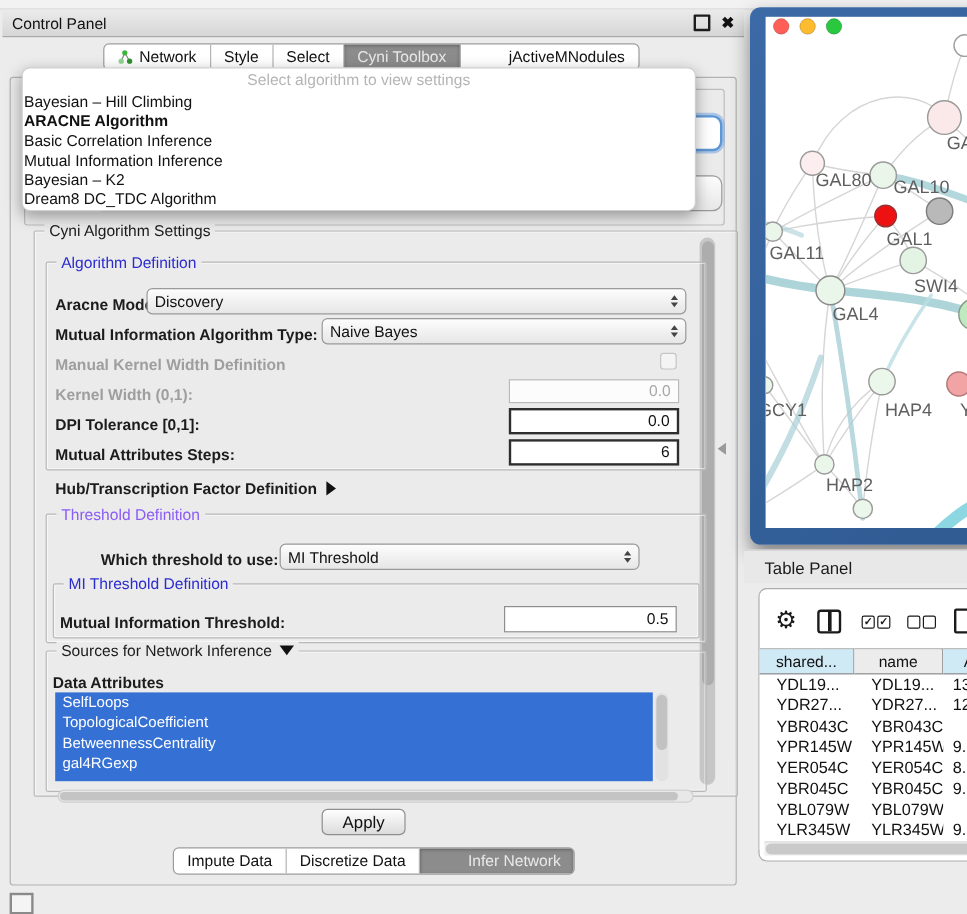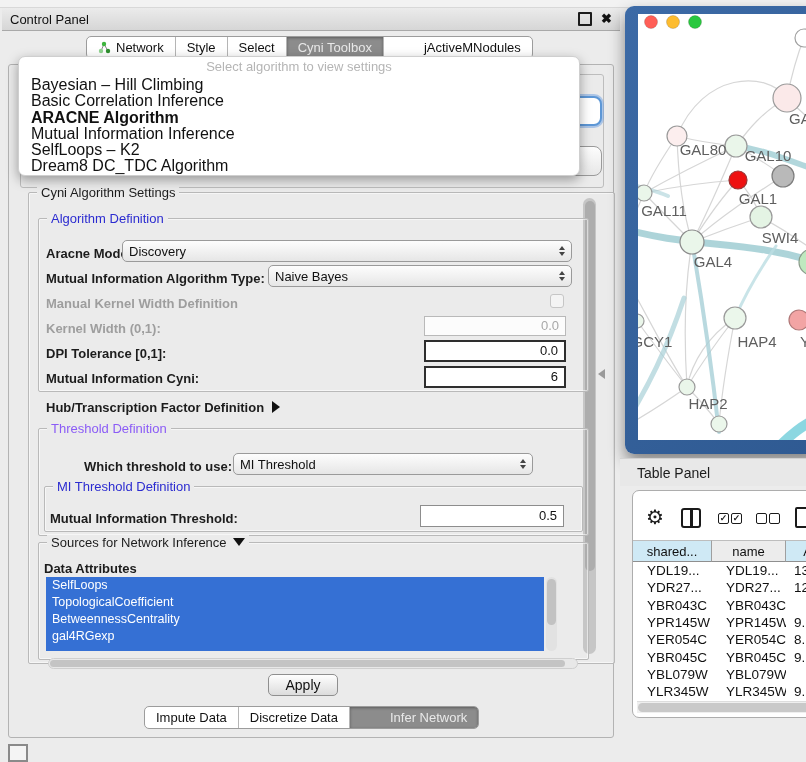--- a/index.html
+++ b/index.html
@@ -30,21 +30,21 @@
   
   .hidden-group{left:20px;top:74px;width:582px;height:112px;border:1px solid #bdbdbd;border-radius:3px;}
   .combo-focus{left:438px;top:96px;width:164px;height:30px;background:#fff;border:2px solid #5d97d6;
     border-radius:8px;box-shadow:0 0 0 2px rgba(110,160,225,.5);box-sizing:border-box;z-index:10;}
   .combo-ghost{left:78px;top:146px;width:524px;height:30px;background:linear-gradient(#fdfdfd,#e7e7e7);
     border:1px solid #9a9a9a;border-radius:8px;box-sizing:border-box;z-index:10;}
   
   .popup{left:18px;top:56px;width:562px;height:120px;background:#fff;border:1px solid #cfcfcf;
     border-radius:7px;box-shadow:0 4px 12px rgba(0,0,0,.35);z-index:60;box-sizing:border-box;overflow:hidden;}
   .popup-prompt{height:20px;line-height:20px;text-align:center;color:#b5b5b5;font-size:13px;}
-  .popup-item{height:16.3px;line-height:16.3px;font-size:16px;color:#111;padding-left:12px;white-space:nowrap;}
+  .popup-item{height:16.3px;line-height:16.3px;font-size:13px;color:#111;padding-left:1px;white-space:nowrap;}
   .popup-item.bold{font-weight:bold;}
   
   .group{border:1px solid #b9b9b9;border-radius:2px;box-shadow:inset 0 0 0 1px rgba(255,255,255,.55);padding-left:13px;}
   .legend{position:absolute;top:-8px;left:8px;background:#ebebeb;padding:0 4px;font-size:13px;white-space:nowrap;}
   .legend.blue{color:#2b2bd0;}
   .legend.green{color:#8b5cf6;}
   .legend.plain{color:#1c1c1c;}
   .settings-group{left:28px;top:192px;width:572px;height:470px;}
   .algdef-group{left:38px;top:218px;width:536px;height:172px;text-align:center;}
   .thr-group{left:38px;top:428px;width:536px;height:106px;}
@@ -152,24 +152,24 @@
 <div class="abs cp-body"></div>
 
 <div class="abs hidden-group"></div>
 <div class="abs combo-focus"></div>
 <div class="abs combo-ghost"></div>
 
 <div class="abs popup">
   <div class="popup-prompt">Select algorithm to view settings</div>
   <div id="dd-items">
       <div class="popup-item">Bayesian – Hill Climbing</div>
+      <div class="popup-item bold">ARACNE Algorithm</div>
       <div class="popup-item">Basic Correlation Inference</div>
-      <div class="popup-item bold">ARACNE Algorithm</div>
       <div class="popup-item">Mutual Information Inference</div>
-      <div class="popup-item">SelfLoops – K2</div>
+      <div class="popup-item">Bayesian – K2</div>
       <div class="popup-item">Dream8 DC_TDC Algorithm</div>
     </div>
 </div>
 
 <div class="abs group settings-group">
   <span class="legend plain">Cyni Algorithm Settings</span>
 </div>
 <div class="abs vscroll set-scroll">
     <span class="thumb"></span>
   </div>
@@ -192,21 +192,21 @@
       <span class="tri-up"></span>
       <span class="tri-down"></span>
     </span>
 </div>
 <span class="abs lbl dis" style="left:46px;top:296px;">Manual Kernel Width Definition</span>
 <span class="abs checkbox" style="left:550px;top:294px;"></span>
 <span class="abs lbl dis" style="left:46px;top:321px;">Kernel Width (0,1):</span>
 <div class="abs field gray" style="left:424px;top:316px;width:142px;height:20px;">0.0</div>
 <span class="abs lbl" style="left:46px;top:346px;text-align:right;">DPI Tolerance [0,1]:</span>
 <div class="abs field dark" style="left:424px;top:340px;width:142px;height:22px;">0.0</div>
-<span class="abs lbl" style="left:46px;top:371px;">Mutual Information Cyni:</span>
+<span class="abs lbl" style="left:46px;top:371px;">Mutual Attributes Steps:</span>
 <div class="abs field dark" style="left:424px;top:366px;width:142px;height:22px;">6</div>
 
 <span class="abs lbl" style="left:46px;top:400px;">
   <span>Hub/Transcription Factor Definition</span><span class="tri-right"></span>
 </span>
 
 <div class="abs group thr-group">
   <span class="legend green">Threshold Definition</span>
 </div>
 <span class="abs lbl" style="left:84px;top:459px;">Which threshold to use:</span>

